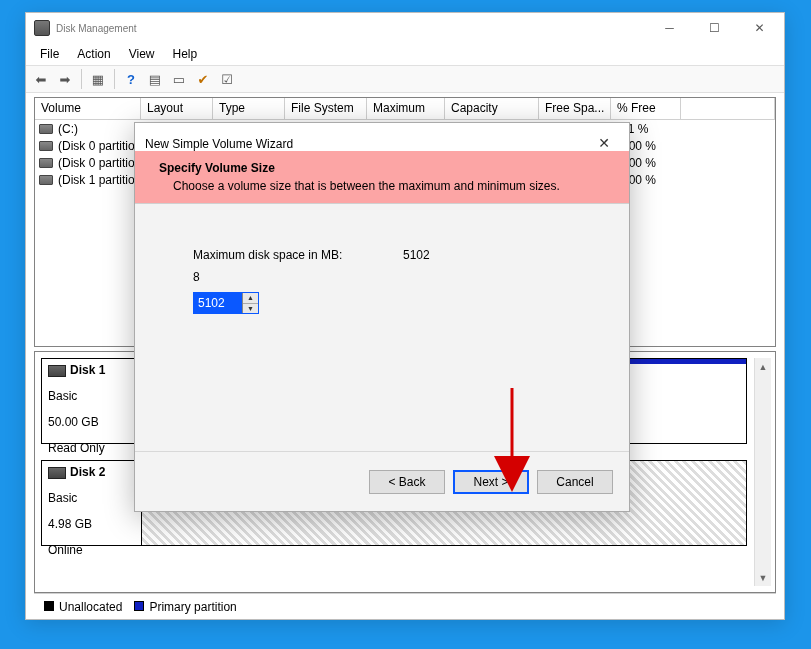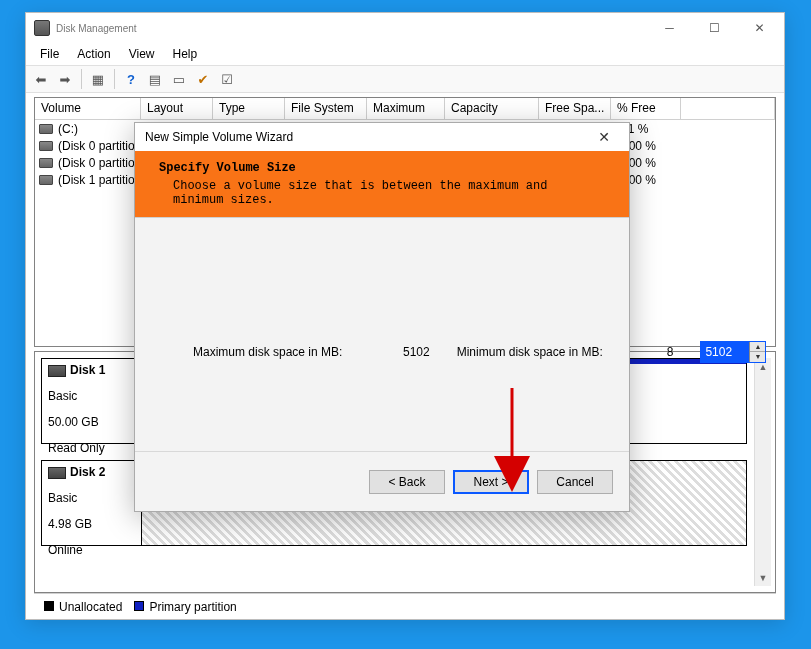--- a/index.html
+++ b/index.html
@@ -138,37 +138,36 @@
     left:134px; top:122px;
     width:496px; height:390px;
     background:#f3f3f3;
     border:1px solid #aaa;
     box-shadow: 0 6px 28px rgba(0,0,0,.28);
     font-size:12px;
     z-index:10;
     display:flex; flex-direction:column;
   }
   .wiz-title {
-    height:28px; display:flex; align-items:center; padding:0 10px;
+    height:28px; display:flex; align-items:flex-end; padding:0 10px;
     background:#fff; color:#000;
   }
   .wiz-title .t { flex:1; font-size:12px;}
   .wiz-title .x {
     width:30px; text-align:center; font-size:14px; color:#333;
   }
   .wiz-header {
-    padding:10px 24px 10px 24px; background:#f97316;
+    padding:10px 24px 10px 24px; background:#fca5a5;
     border-bottom:1px solid #d0d0d0;
-    font-family:Liberation Mono, monospace;
   }
   .wiz-header .h1 { font-weight:bold; font-size:12px;}
   .wiz-header .h2 { font-size:12px; margin:4px 0 0 14px;}
   .wiz-body {
     flex:1; padding: 44px 32px 10px 58px;
-    display:flex; flex-direction:row; gap:27px;
+    display:flex; flex-direction:column; gap:8px;
   }
   .wiz-row { display:flex; align-items:center;}
   .wiz-row .lab { width:210px;}
   .wiz-row .val { }
   .spin-wrap {
     display:flex; border:1px solid #0a58ff; height:22px;
   }
   .spin-wrap input {
     width:48px; border:none; outline:none; padding:1px 4px;
     font-size:12px; background:#0a58ff; color:#fff;
@@ -320,21 +319,20 @@
   <div class="wiz-header">
     <div class="h1">Specify Volume Size</div>
     <div class="h2">Choose a volume size that is between the maximum and minimum sizes.</div>
   </div>
   <div class="wiz-body">
     <div class="wiz-row">
       <div class="lab">Maximum disk space in MB:</div>
       <div class="val">5102</div>
     </div>
     <div class="wiz-row">
-      <div class="lab">Minimum disk space in MB:</div>
       <div class="val">8</div>
     </div>
     <div class="wiz-row">
       <div class="spin-wrap">
         <input value="5102" style="">
         <div class="spin-btns">
           <div>▲</div>
           <div>▼</div>
         </div>
       </div>

